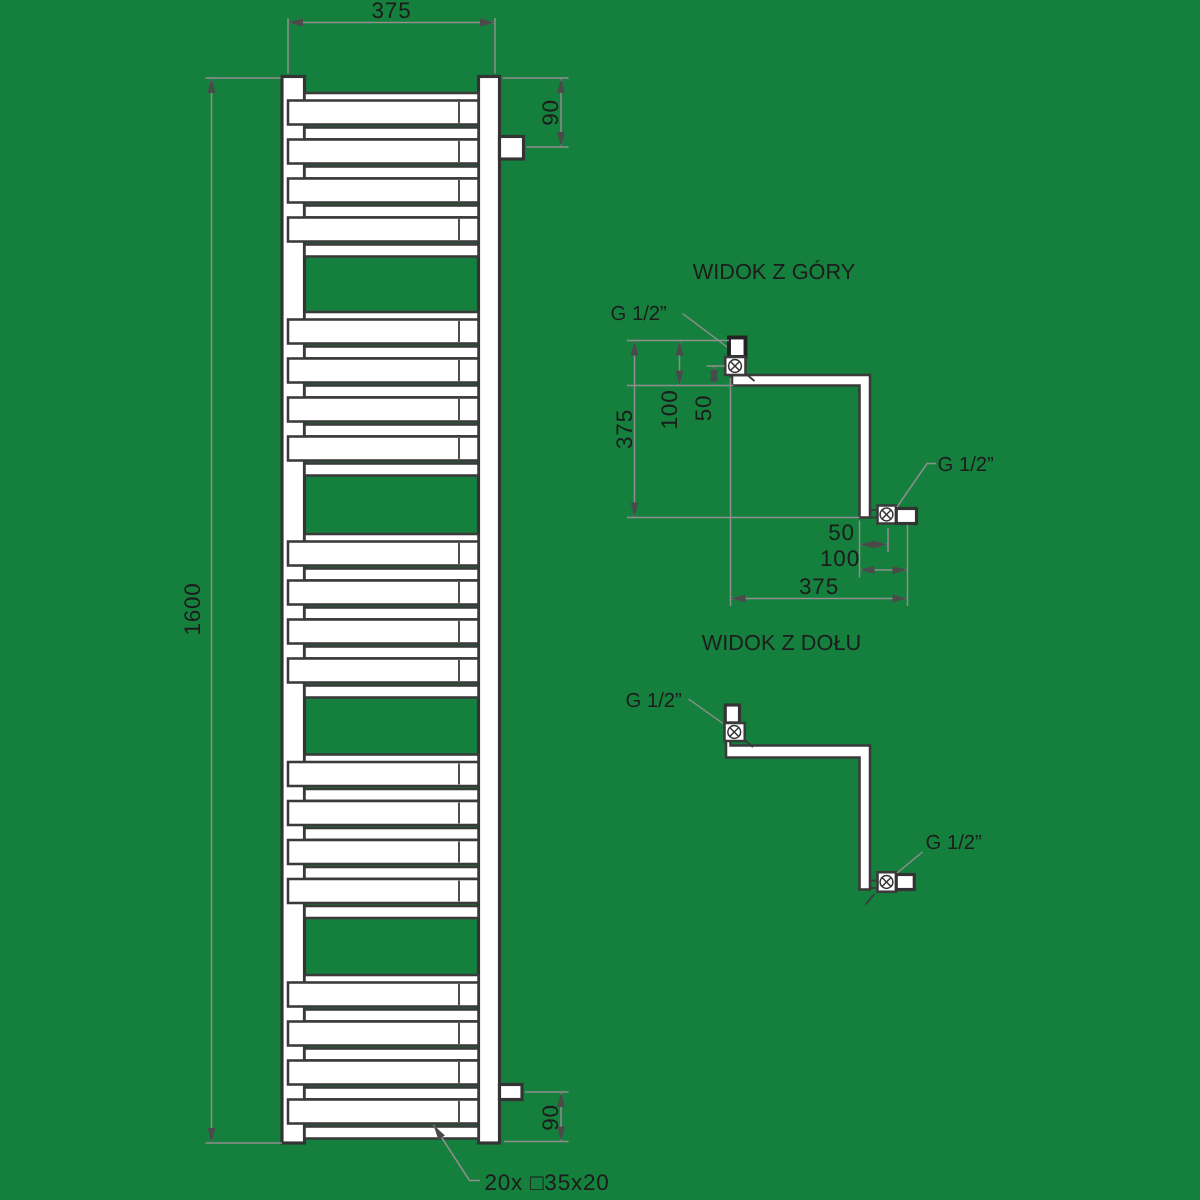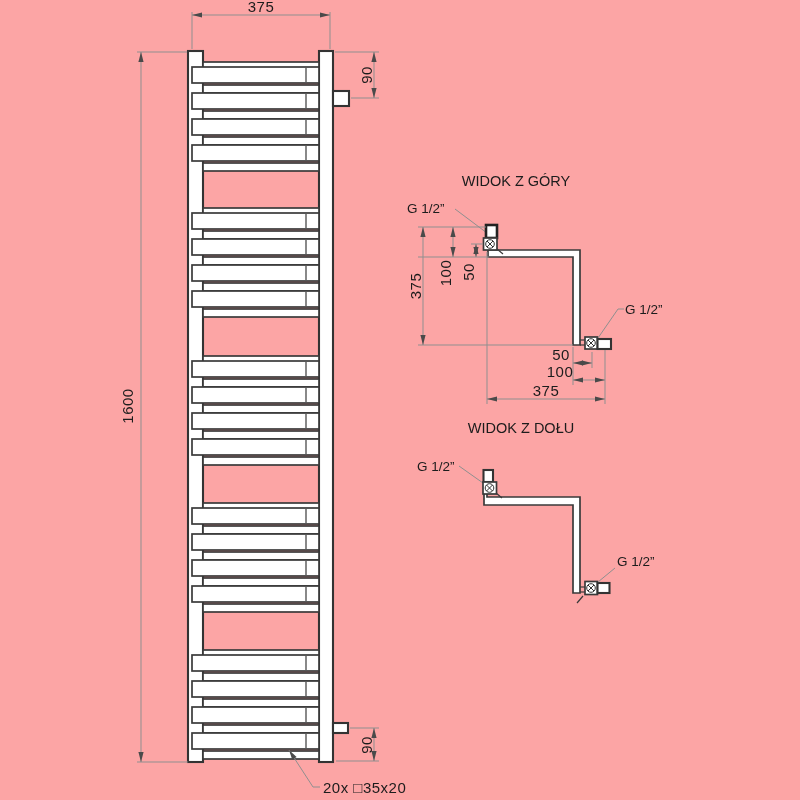--- a/index.html
+++ b/index.html
@@ -1,16 +1,16 @@
 <!DOCTYPE html>
 <html><head>
 <meta charset="utf-8">
 <style>
   html,body{margin:0;padding:0;background:#ffffff;}
-  .page{width:800px;height:800px;position:relative;background:#fca5a5;overflow:hidden;}
+  .page{width:800px;height:800px;position:relative;background:#15803d;overflow:hidden;}
   svg text{font-family:"Liberation Sans","DejaVu Sans",sans-serif;fill:#1c1c1c;}
   .ol{fill:#ffffff;stroke:#3a3a3a;stroke-width:1.7;}
   .ol2{fill:#ffffff;stroke:#333333;stroke-width:2.1;}
   .ol3{fill:#ffffff;stroke:#222222;stroke-width:2.6;}
   .thin{stroke:#3a3a3a;stroke-width:1.2;fill:none;}
   .vthin{stroke:#333333;stroke-width:1;fill:none;}
   .dim{stroke:#8f8f8f;stroke-width:1;fill:none;}
   .dt{font-size:15px;letter-spacing:0.5px;}
   .title{font-size:14.5px;}
   .gl{font-size:13.5px;}

